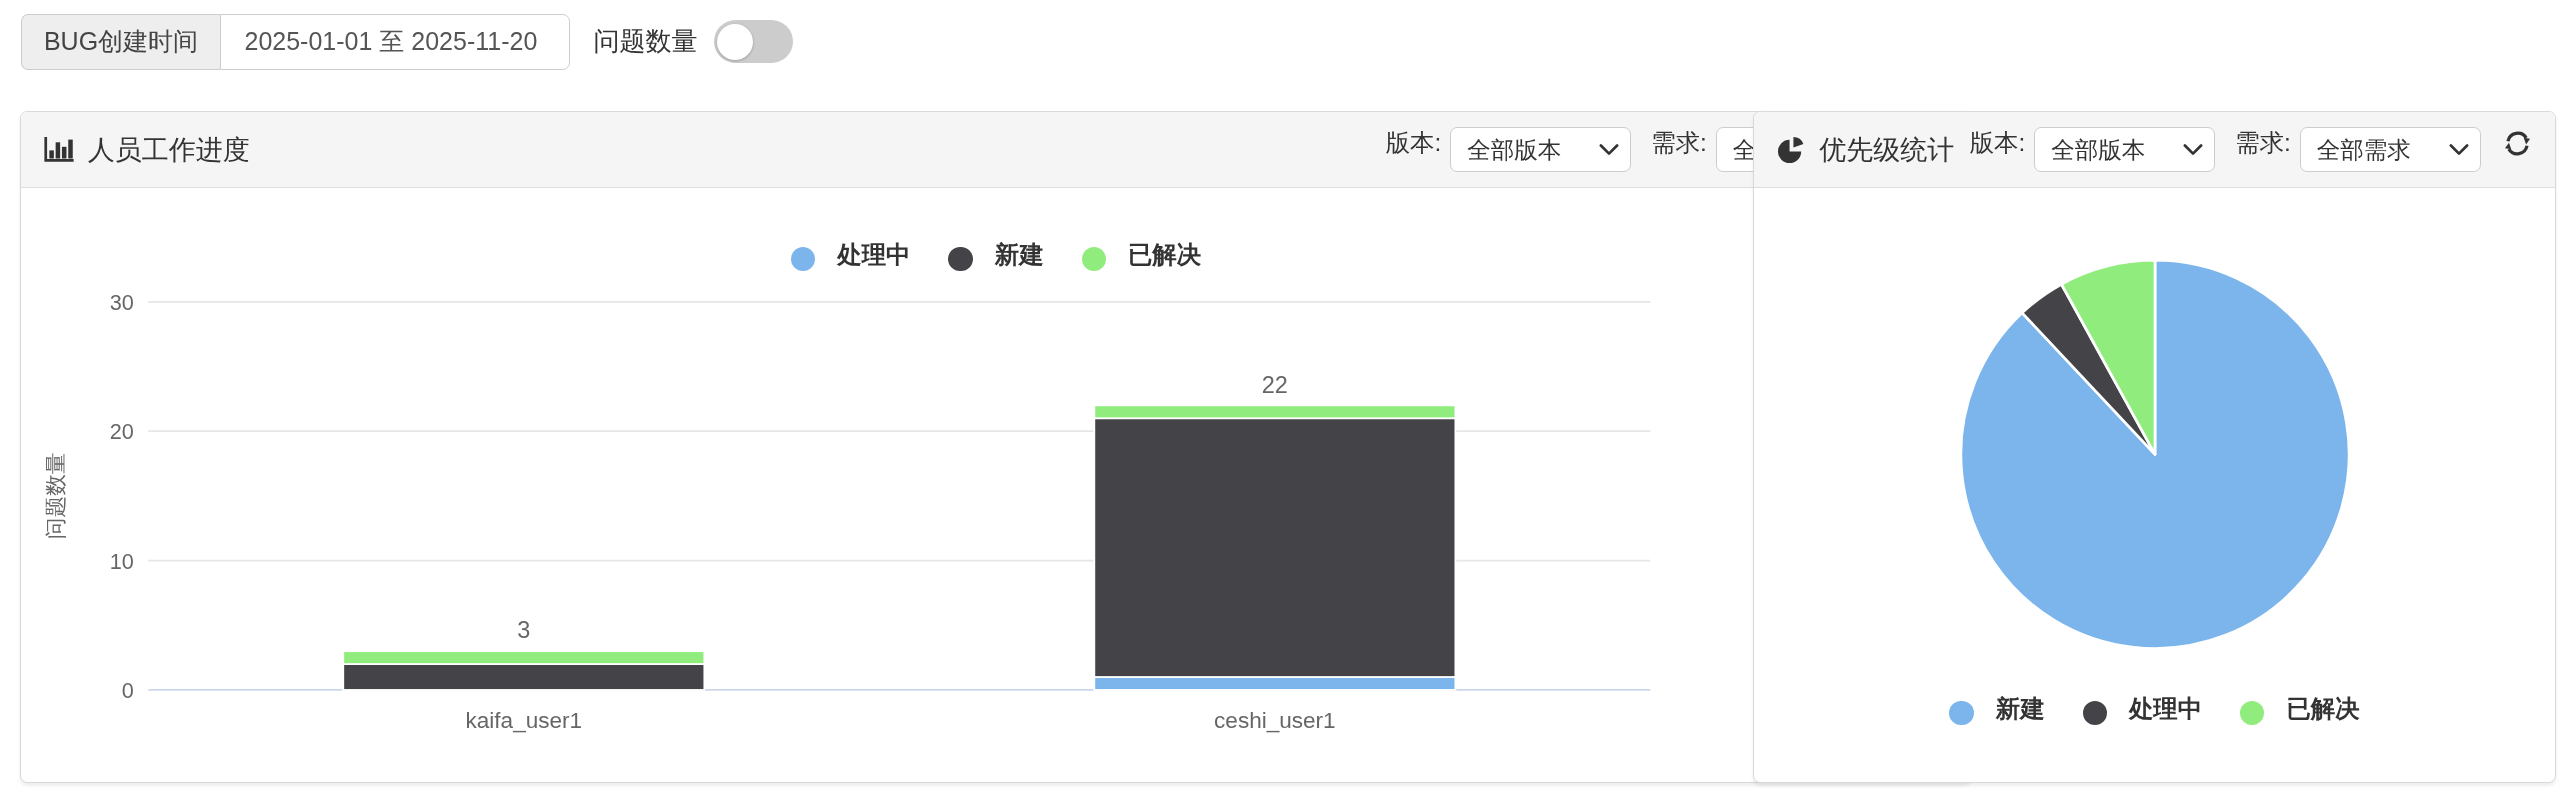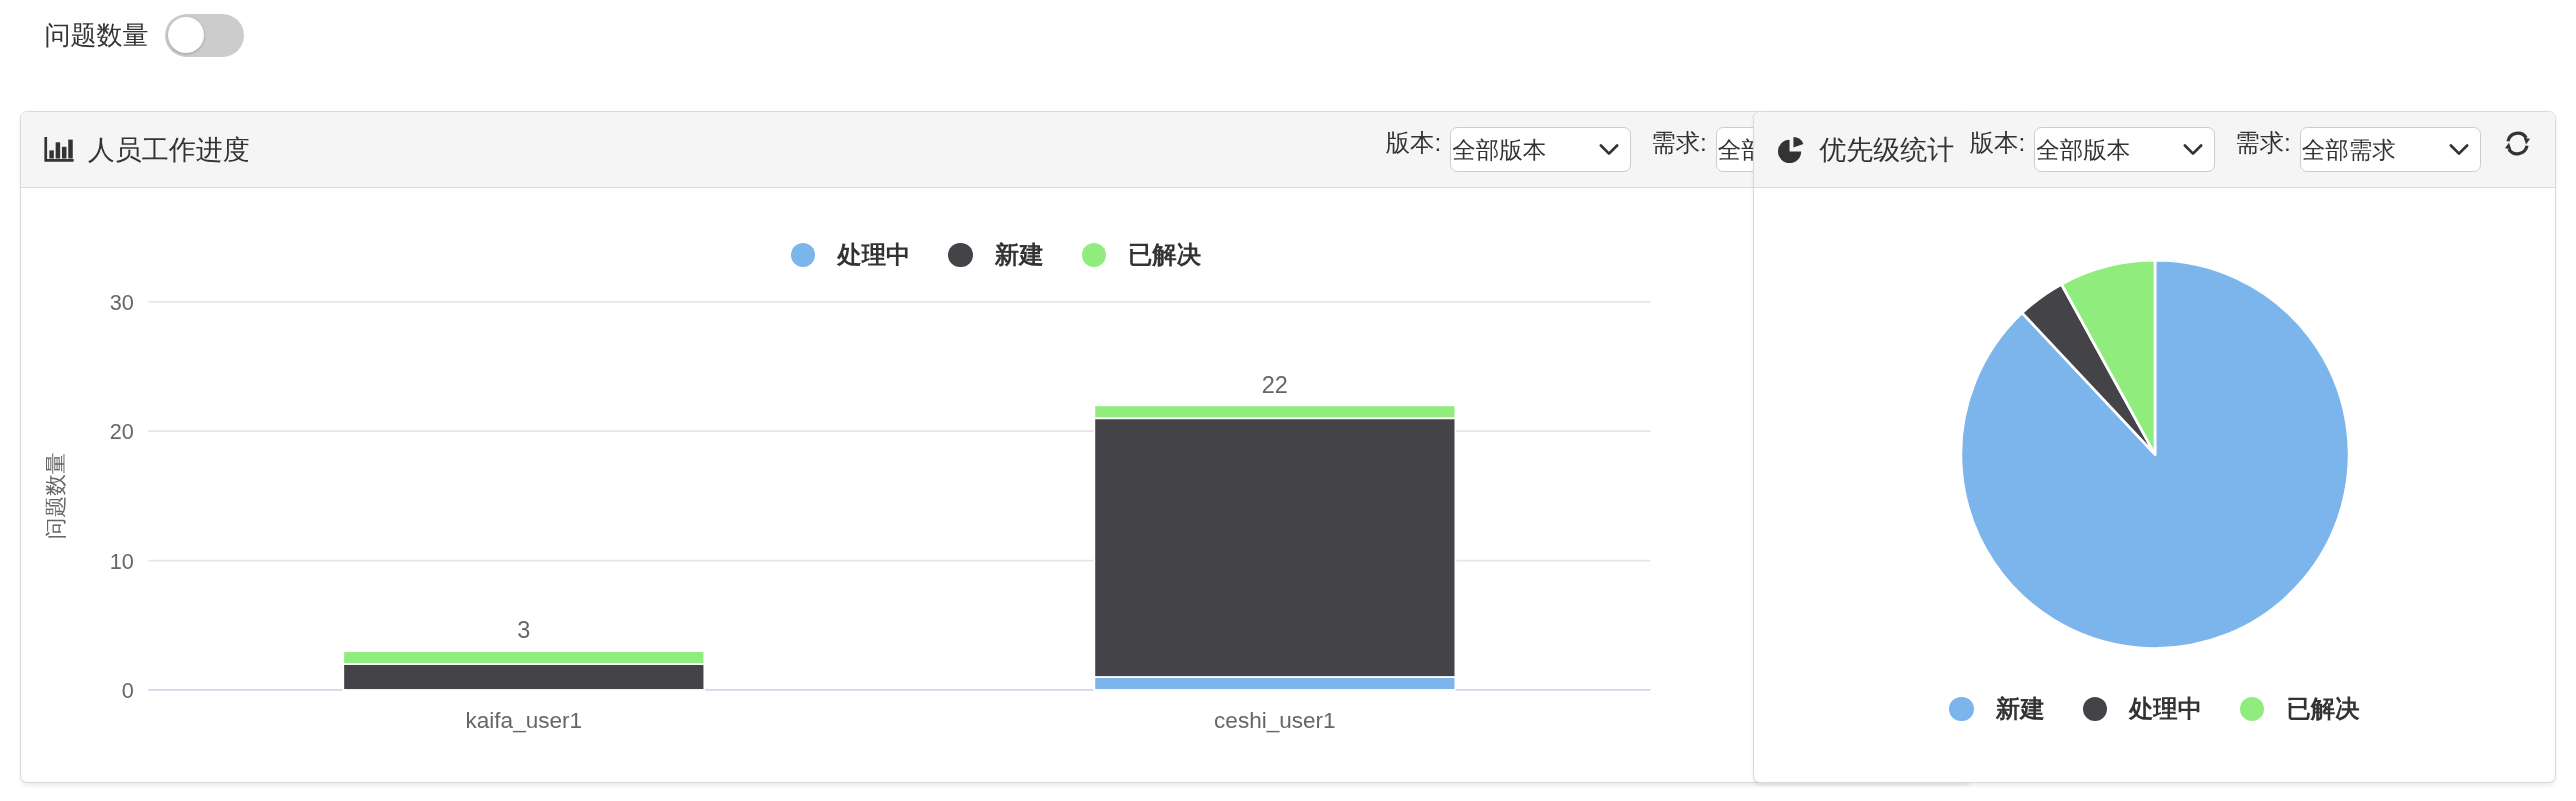--- a/index.html
+++ b/index.html
@@ -27,42 +27,46 @@
     border:0.9px solid #d9d9d9; border-radius:7.2px; box-shadow:0 2.7px 3.6px rgba(0,0,0,.07); }
   .panel-left  { left:20px;   width:1952px; }
   .panel-right { left:1753px; width:803px;  }
   .panel-header { display:flex; align-items:center; height:76px; padding:0 21.7px;
     background:#f5f5f5; border-bottom:0.9px solid #ddd; border-radius:7.2px 7.2px 0 0; }
   .panel-title { display:flex; align-items:center; font-size:27px; color:#333; white-space:nowrap; }
   .panel-title .t-icon { display:flex; margin-right:12.6px; }
   .hdr-controls { margin-left:auto; display:flex; }
   .hdr-label { font-size:24.4px; color:#333; margin-right:9px; white-space:nowrap; }
   .sel { position:relative; width:181px; height:45px; background:#fff; border:0.9px solid #ccc;
-    border-radius:7.2px; display:flex; align-items:center; padding:0 36px 0 1px; cursor:pointer;
+    border-radius:7.2px; display:flex; align-items:center; padding:0 36px 0 16px; cursor:pointer;
     margin-right:20px; }
   .sel .sel-txt { font-size:23.5px; color:#333; white-space:nowrap; overflow:hidden; }
   .sel .chev { position:absolute; right:10.8px; top:50%; transform:translateY(-50%); display:flex; }
   .refresh-btn { display:flex; align-items:center; justify-content:center; width:32.5px; height:32.5px;
     cursor:pointer; background:none; border:none; }
   .panel-body { position:relative; width:100%; height:595px; }
   .panel-body svg { position:absolute; left:0; top:0; }
 
   
   .legend { position:absolute; left:0; width:100%; display:flex; justify-content:center;
     align-items:center; gap:38px; }
   .legend-bar { top:51px; }
   .legend-pie { top:505px; }
-  .legend-item { display:flex; align-items:center; gap:22px; cursor:pointer; }
+  .legend-item { display:flex; align-items:flex-end; gap:22px; cursor:pointer; }
   .legend-dot { width:24.4px; height:24.4px; border-radius:50%; flex:none; }
   .legend-txt { font-size:24.4px; font-weight:bold; color:#333; white-space:nowrap; }
 </style>
 </head>
 <body>
 
 <div class="filter-bar">
+  <div class="input-group">
+    <div class="ig-addon">BUG创建时间</div>
+    <input class="ig-input" type="text" value="2025-01-01 至 2025-11-20" style="">
+  </div>
   <span class="linked-label">问题数量</span>
   <div class="toggle">
     <div class="knob"></div>
   </div>
 </div>
 
 <div class="panel panel-left">
   <div class="panel-header">
     <div class="panel-title">
       <span class="t-icon">

